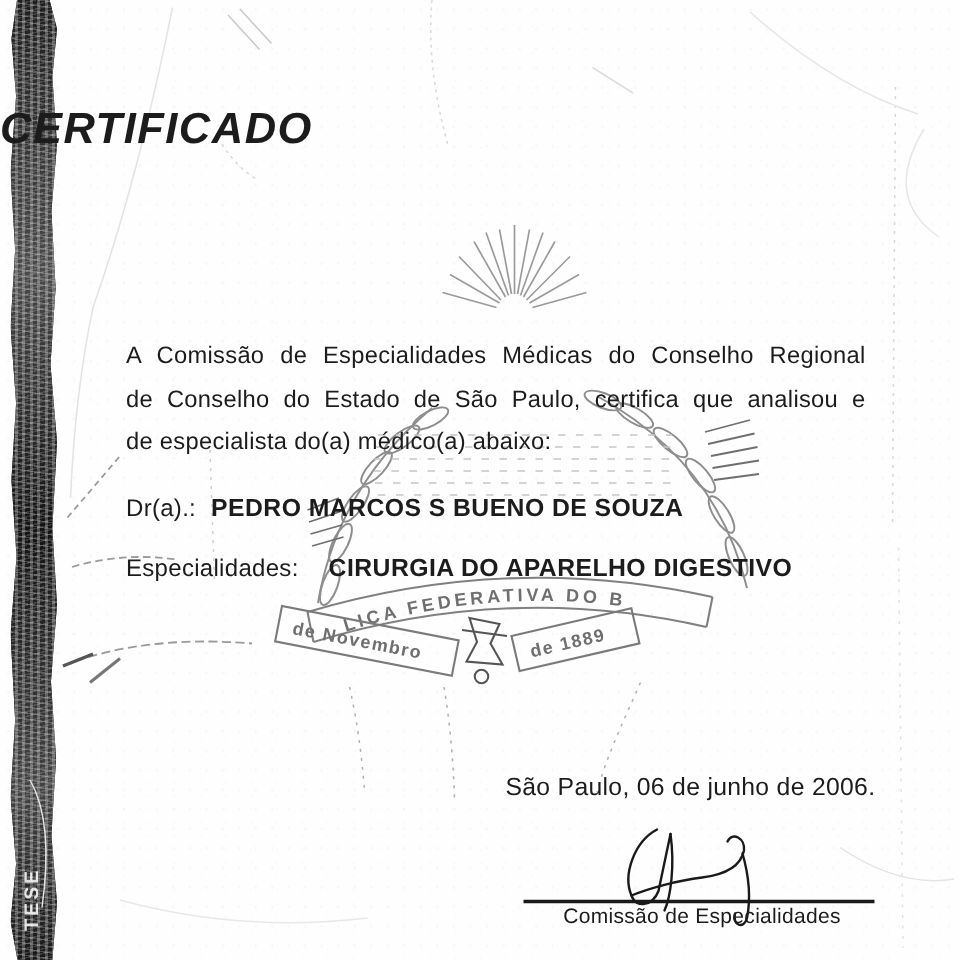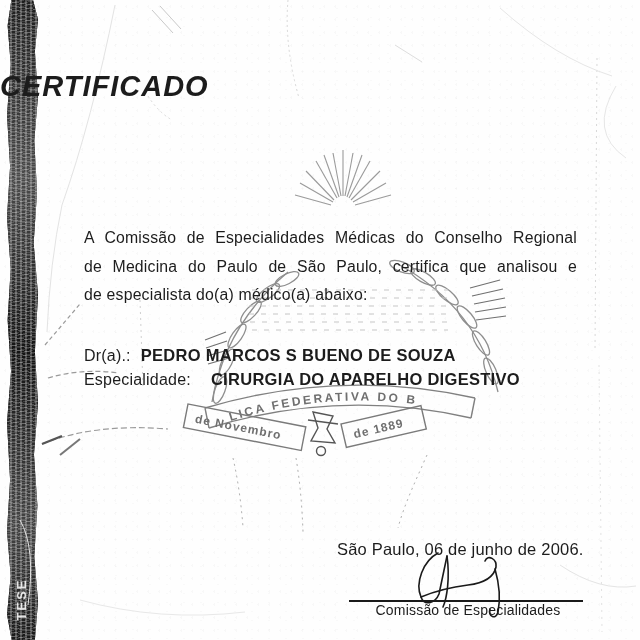--- a/index.html
+++ b/index.html
@@ -40,26 +40,26 @@
     text-align:left;
     font-size:29px;font-weight:bold;letter-spacing:1px;font-style:italic;
   }
   .body-par{
     position:absolute;left:84px;top:188px;width:493px;
     font-size:15.8px;letter-spacing:.2px;line-height:28.6px;margin-top:36px;
   }
   .bl{text-align:justify;text-align-last:justify;}
   .bl.last{text-align:center;text-align-last:left;}
   .field-line{position:absolute;left:84px;font-size:16px;letter-spacing:.2px;white-space:nowrap;}
-  .doctor-line{top:330px;margin-top:16px;}
+  .doctor-line{top:330px;}
   .specialty-line{top:370px;}
   .field-value{font-weight:bold;font-size:16.5px;letter-spacing:.3px;}
   .doctor-line .field-value{margin-left:10px;}
   .specialty-line .field-value{margin-left:20px;}
-  .date-line{position:absolute;left:337px;top:540px;font-size:16.5px;letter-spacing:.2px;white-space:nowrap;}
+  .date-line{position:absolute;left:337px;top:516px;font-size:16.5px;letter-spacing:.2px;white-space:nowrap;}
   .sig-block{
     position:absolute;left:352px;top:603px;width:232px;
     text-align:center;font-size:14px;line-height:15px;letter-spacing:.2px;
   }
   .wm-text{fill:#6f6f6f;font-family:"Liberation Sans",sans-serif;font-size:12px;font-weight:bold;letter-spacing:2.5px;}
   .wm-text-sm{fill:#6f6f6f;font-family:"Liberation Sans",sans-serif;font-size:12px;font-weight:bold;letter-spacing:1px;}
 </style>
 </head>
 <body>
 
@@ -192,30 +192,30 @@
       <path d="M 495 569 C 499 583 501 597 498 612 C 496 620 488 617 490 609"></path>
     </g>
 
     <line x1="349" y1="601" x2="583" y2="601" stroke="#1a1a1a" stroke-width="2.2"></line>
   </svg>
 
   <div class="title">CERTIFICADO</div>
 
   <div class="body-par">
     <div class="bl">A Comissão de Especialidades Médicas do Conselho Regional</div>
-    <div class="bl">de Medicina do Paulo de São Paulo, certifica que analisou e</div>
+    <div class="bl">de Conselho do Estado de São Paulo, certifica que analisou e</div>
     <div class="bl last">de especialista do(a) médico(a) abaixo:</div>
   </div>
 
   <div class="field-line doctor-line">
     <span>Dr(a).:</span><span class="field-value">PEDRO MARCOS S BUENO DE SOUZA</span>
   </div>
 
   <div class="field-line specialty-line">
-    <span>Especialidade:</span><span class="field-value">CIRURGIA DO APARELHO DIGESTIVO</span>
+    <span>Especialidades:</span><span class="field-value">CIRURGIA DO APARELHO DIGESTIVO</span>
   </div>
 
   <div class="date-line">São Paulo, 06 de junho de 2006.</div>
 
   <div class="sig-block">
     <div>Comissão de Especialidades</div>
   </div>
 
 </div>
 

